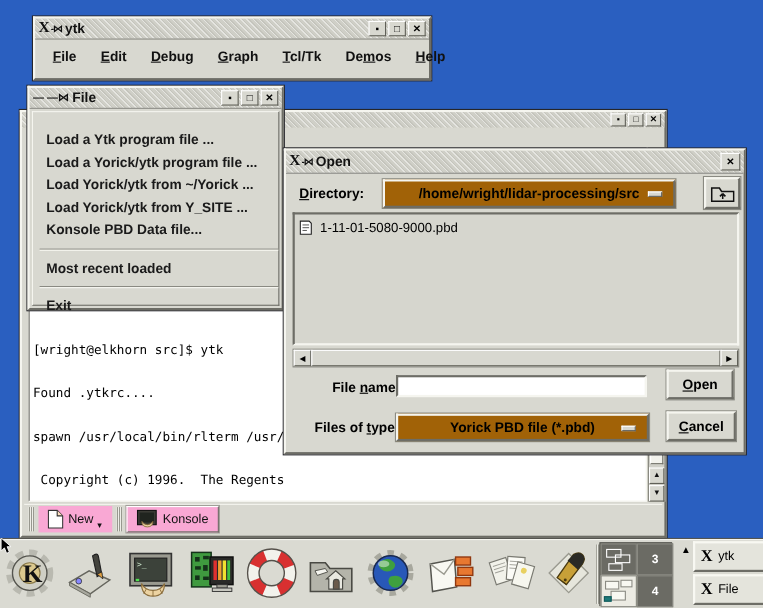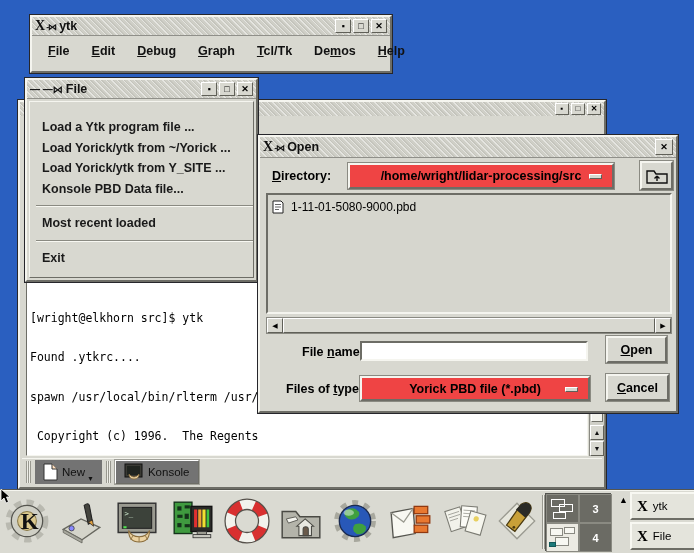--- a/index.html
+++ b/index.html
@@ -102,31 +102,31 @@
     border-top:1px solid #f5f5ef;
     display:flex; align-items:center;
   }
   .handle {
     width:5px; height:22px; margin:0 4px;
     background:repeating-linear-gradient(90deg,#98988f 0 1px,#eeeee8 1px 2px);
   }
   .tab-btn {
     height:24px; display:flex; align-items:center; gap:4px;
     padding:0 8px; font-size:11.5px; color:#111;
-    background:#737373;
+    background:#f9a8d4;
   }
   .tab-btn.bordered { border:1px solid; border-color:#fff #6d6d66 #6d6d66 #fff; box-shadow:0 0 0 1px #a0a098; }
   .caret-down { font-size:7px; align-self:flex-end; margin:0 0 2px -2px; }
   
   #win-open { left:258px; top:135px; width:420px; height:278px; z-index:40; }
   #open-titlebar { height:21px; }
   .dlg-label { position:absolute; font-size:12.5px; font-weight:bold; color:#000; white-space:nowrap; }
   .combo {
     position:absolute; height:26px;
-    background:#ef4444;
+    background:#a16207;
     border:2px solid; border-color:#f5f5ef #6d6d66 #6d6d66 #f5f5ef;
     box-shadow:0 0 0 1px #8a8a82;
     display:flex; align-items:center; justify-content:center;
     font-size:12.5px; font-weight:bold; color:#000;
   }
   .combo .dash {
     position:absolute; right:10px; top:50%; margin-top:-2px;
     width:13px; height:5px; background:#d8d8d0;
     border:1px solid; border-color:#fff #60605a #60605a #fff;
   }
@@ -264,20 +264,21 @@
     <span style="font-size:10px; letter-spacing:0;">— —⋈</span>
     <span class="tb-title">File</span>
     <span class="tb-btns">
       <span class="tb-btn">▪</span>
       <span class="tb-btn">□</span>
       <span class="tb-btn">✕</span>
     </span>
   </div>
   <div id="filemenu-list">
     <div class="fm-item">Load a Ytk program file ...</div>
+    <div class="fm-item">Load a Yorick/ytk program file ...</div>
     <div class="fm-item">Load Yorick/ytk from ~/Yorick ...</div>
     <div class="fm-item">Load Yorick/ytk from Y_SITE ...</div>
     <div class="fm-item">Konsole PBD Data file...</div>
     <div class="fm-sep"></div>
     <div class="fm-item">Most recent loaded</div>
     <div class="fm-sep"></div>
     <div class="fm-item">Exit</div>
   </div>
 </div>
 

